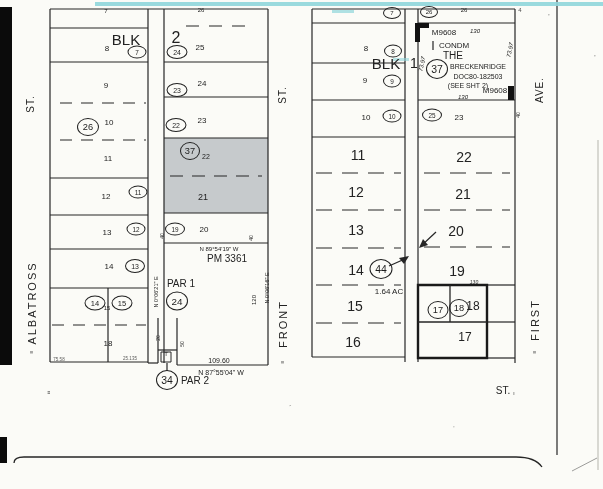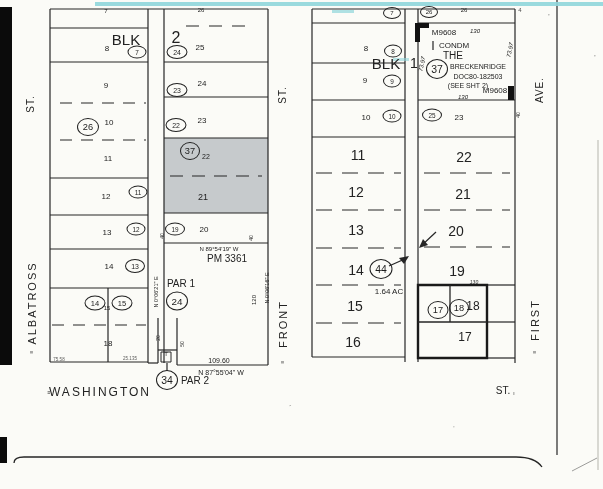--- a/index.html
+++ b/index.html
@@ -121,21 +121,20 @@
   </svg>
 <span class="lbl" style="left: 31px; top: 104px; font-size: 10px; color: rgb(34, 34, 34); letter-spacing: 1px; transform: translate(-50%, -50%) rotate(-90deg);">ST.</span>
     <span class="lbl" style="left: 32px; top: 303px; font-size: 11px; color: rgb(34, 34, 34); letter-spacing: 2px; transform: translate(-50%, -50%) rotate(-90deg);">ALBATROSS</span>
     <span class="lbl" style="left: 31px; top: 352px; font-size: 5px; color: rgb(34, 34, 34); transform: translate(-50%, -50%) rotate(-90deg);">≡</span>
     <span class="lbl" style="left: 283px; top: 95px; font-size: 10px; color: rgb(34, 34, 34); letter-spacing: 1px; transform: translate(-50%, -50%) rotate(-90deg);">ST.</span>
     <span class="lbl" style="left: 283px; top: 324px; font-size: 11px; color: rgb(34, 34, 34); letter-spacing: 2px; transform: translate(-50%, -50%) rotate(-90deg);">FRONT</span>
     <span class="lbl" style="left: 282px; top: 362px; font-size: 5px; color: rgb(34, 34, 34); transform: translate(-50%, -50%) rotate(-90deg);">≡</span>
     <span class="lbl" style="left: 540px; top: 90px; font-size: 10px; color: rgb(34, 34, 34); letter-spacing: 1px; transform: translate(-50%, -50%) rotate(-90deg);">AVE.</span>
     <span class="lbl" style="left: 535px; top: 320px; font-size: 11px; color: rgb(34, 34, 34); letter-spacing: 2px; transform: translate(-50%, -50%) rotate(-90deg);">FIRST</span>
     <span class="lbl" style="left: 534px; top: 352px; font-size: 5px; color: rgb(34, 34, 34); transform: translate(-50%, -50%) rotate(-90deg);">≡</span>
-    <span class="lbl" style="left: 100px; top: 392px; font-size: 12px; color: rgb(34, 34, 34); letter-spacing: 2px; transform: translate(-50%, -50%) rotate(0deg);">WASHINGTON</span>
     <span class="lbl" style="left: 49px; top: 392px; font-size: 5px; color: rgb(34, 34, 34); transform: translate(-50%, -50%) rotate(0deg);">≡</span>
     <span class="lbl" style="left: 503px; top: 391px; font-size: 10px; color: rgb(34, 34, 34); transform: translate(-50%, -50%) rotate(0deg);">ST.</span>
     <span class="lbl" style="left: 514px; top: 393px; font-size: 5px; color: rgb(34, 34, 34); transform: translate(-50%, -50%) rotate(0deg);">ı</span>
     <span class="lbl" style="left: 126px; top: 39px; font-size: 15px; color: rgb(34, 34, 34); transform: translate(-50%, -50%) rotate(0deg);">BLK</span>
     <span class="lbl" style="left: 176px; top: 38px; font-size: 16px; color: rgb(34, 34, 34); transform: translate(-50%, -50%) rotate(0deg);">2</span>
     <span class="lbl" style="left: 386px; top: 63px; font-size: 15px; color: rgb(34, 34, 34); transform: translate(-50%, -50%) rotate(0deg);">BLK</span>
     <span class="lbl" style="left: 414px; top: 63px; font-size: 14px; color: rgb(34, 34, 34); transform: translate(-50%, -50%) rotate(0deg);">1</span>
     <span class="lbl" style="left: 106px; top: 11px; font-size: 6px; color: rgb(34, 34, 34); transform: translate(-50%, -50%) rotate(0deg);">7</span>
     <span class="lbl" style="left: 107px; top: 49px; font-size: 8px; color: rgb(34, 34, 34); transform: translate(-50%, -50%) rotate(0deg);">8</span>
     <span class="lbl" style="left: 106px; top: 86px; font-size: 8px; color: rgb(34, 34, 34); transform: translate(-50%, -50%) rotate(0deg);">9</span>

